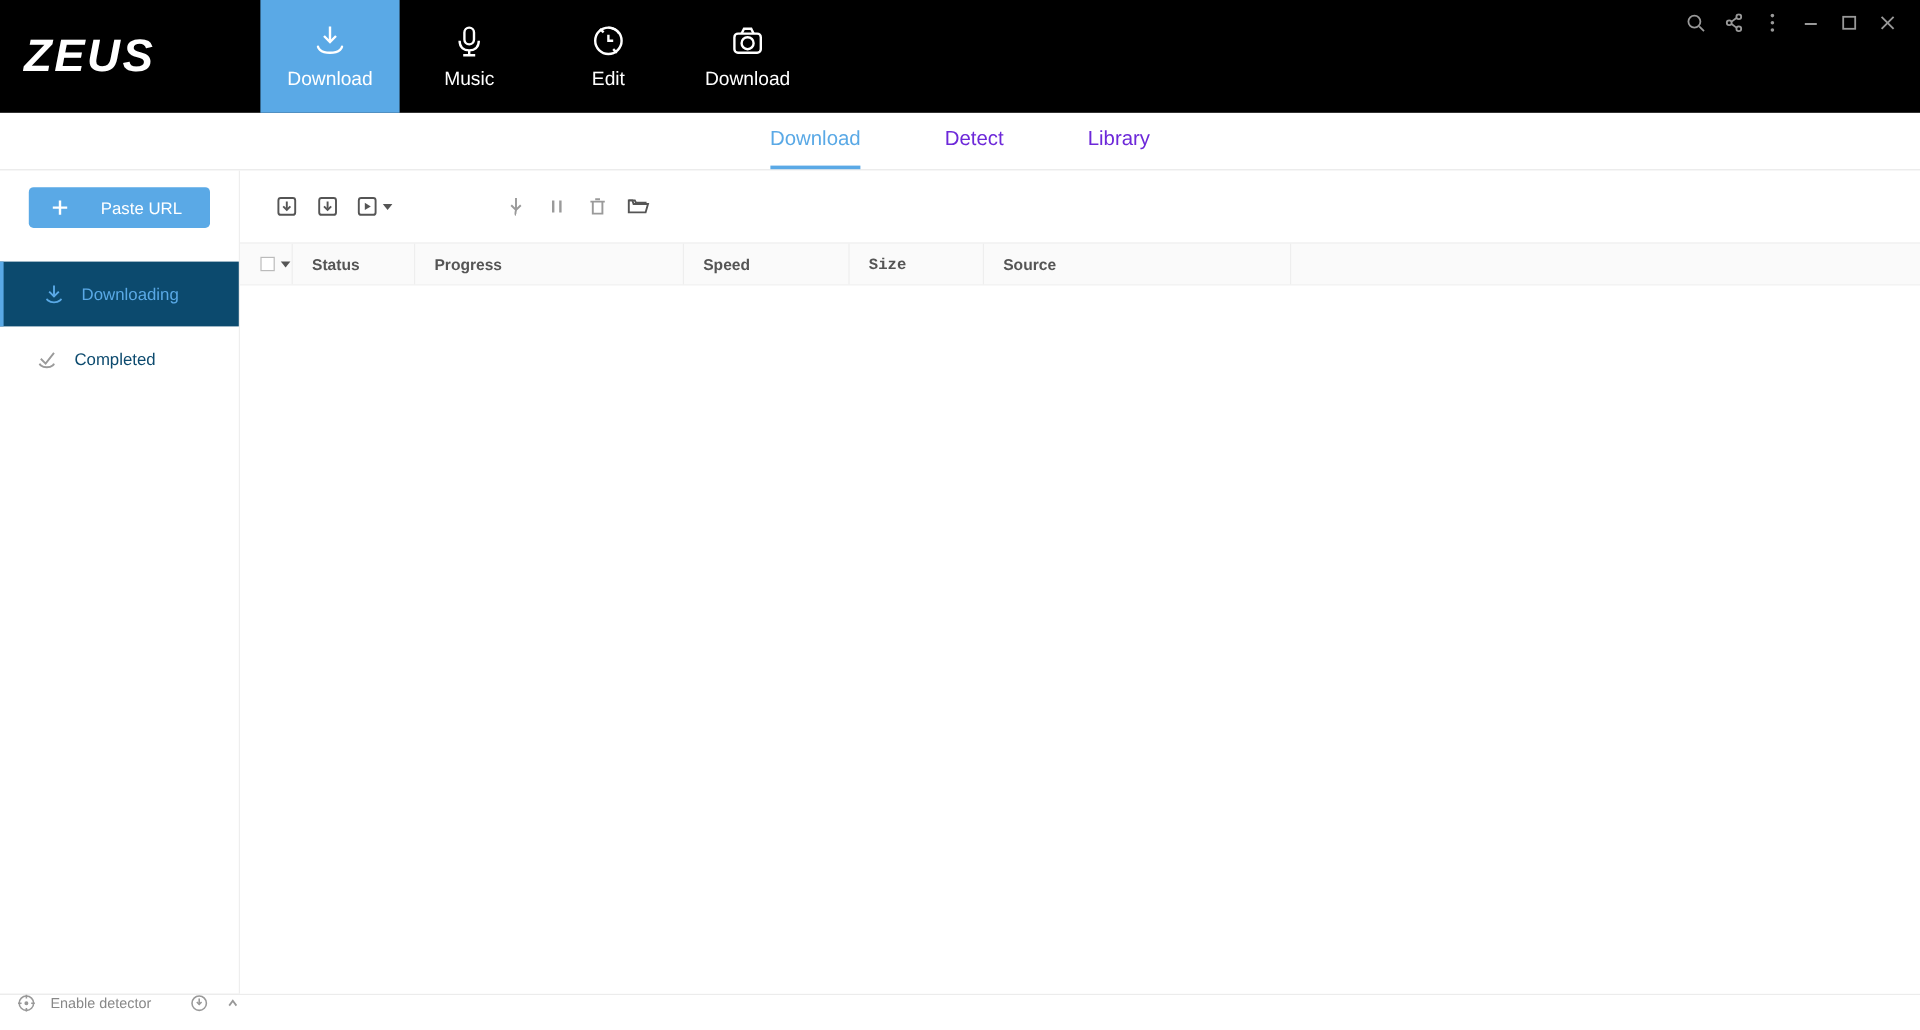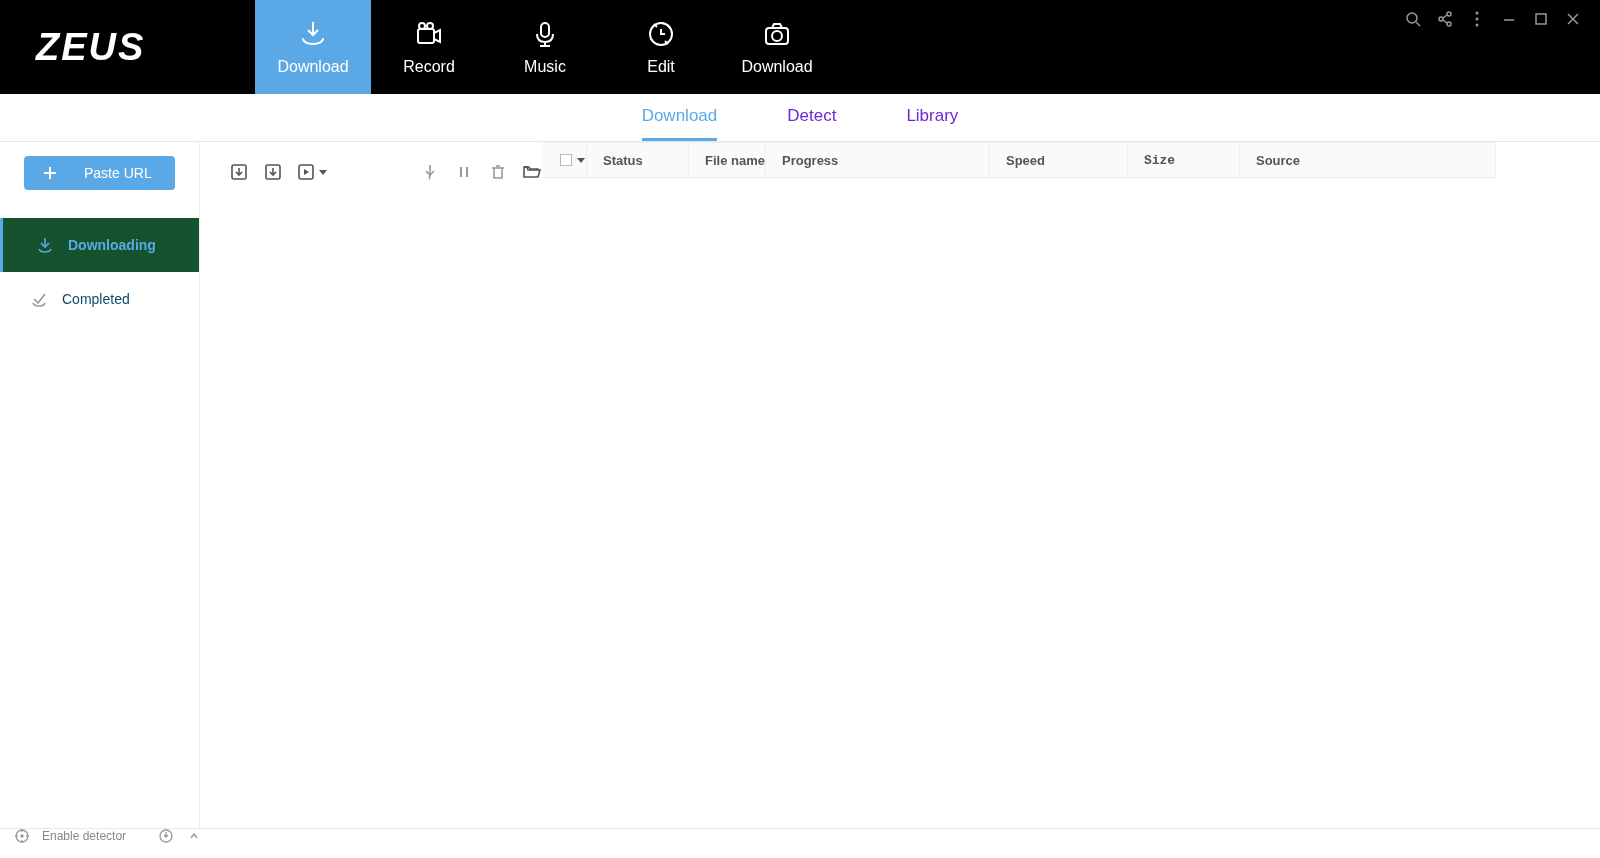--- a/index.html
+++ b/index.html
@@ -1,20 +1,20 @@
 <!DOCTYPE html>
 <html><head>
 <meta charset="utf-8">
 <style>
 * { box-sizing: border-box; margin: 0; padding: 0; }
 html, body { width: 1600px; height: 858px; font-family: -apple-system, BlinkMacSystemFont, "Segoe UI", Arial, sans-serif; background: #fff; overflow: hidden; }
 
 
 .topbar { background: #000; height: 94px; display: flex; align-items: stretch; color: #fff; }
-.logo { width: 255px; display: flex; align-items: center; padding-left: 36px; }
+.logo { width: 217px; display: flex; align-items: center; padding-left: 20px; }
 .logo-text { font-size: 38px; font-weight: 900; letter-spacing: 2px; font-style: italic; }
 
 .nav-tabs { display: flex; }
 .nav-tab { width: 116px; display: flex; flex-direction: column; align-items: center; justify-content: center; gap: 8px; cursor: pointer; }
 .nav-tab.active { background: #5aa9e6; }
 .nav-tab .icon-wrap { width: 32px; height: 32px; display: flex; align-items: center; justify-content: center; }
 .nav-tab .label { font-size: 16px; }
 
 .window-controls { margin-left: auto; display: flex; align-items: flex-start; gap: 14px; padding: 10px 18px 0 0; color: #888; }
 .window-controls .wc { width: 18px; height: 18px; display: flex; align-items: center; justify-content: center; cursor: pointer; }
@@ -23,24 +23,24 @@
 .subtabs { height: 48px; display: flex; align-items: center; justify-content: center; gap: 70px; border-bottom: 1px solid #e8e8e8; }
 .subtab { font-size: 17px; color: #6d28d9; height: 100%; display: flex; align-items: center; border-bottom: 3px solid transparent; cursor: pointer; }
 .subtab.active { color: #5aa9e6; border-bottom-color: #5aa9e6; }
 
 
 .main { display: flex; height: calc(858px - 94px - 48px - 30px); }
 .sidebar { width: 200px; border-right: 1px solid #eee; padding-top: 14px; }
 .paste-btn { margin: 0 24px; height: 34px; background: #5aa9e6; border-radius: 4px; display: flex; align-items: center; color: #fff; cursor: pointer; gap: 26px; padding-left: 18px; font-size: 14px; }
 .side-list { margin-top: 28px; }
 .side-item { height: 54px; display: flex; align-items: center; gap: 14px; padding-left: 30px; color: #0c4a6e; font-size: 14px; cursor: pointer; }
-.side-item.active { background: #14532d; color: #5aa9e6; border-left: 3px solid #5aa9e6; padding-left: 33px; font-weight: bold; }
+.side-item.active { background: #0c4a6e; color: #5aa9e6; border-left: 3px solid #5aa9e6; padding-left: 33px; }
 .side-item .side-icon { width: 18px; height: 18px; display: flex; align-items: center; justify-content: center; }
 
-.content { flex: 1; display: flex; flex-direction: row; }
+.content { flex: 1; display: flex; flex-direction: column; }
 .toolbar { height: 60px; display: flex; align-items: center; gap: 16px; padding-left: 28px; }
 .tb-group { display: flex; gap: 12px; }
 .tb-btn { width: 22px; height: 22px; display: flex; align-items: center; justify-content: center; color: #6a6a6a; cursor: pointer; }
 .tb-gap { width: 60px; }
 
 .table-head { height: 36px; background: #fafafa; border-top: 1px solid #eee; border-bottom: 1px solid #eee; display: flex; align-items: center; font-size: 13px; color: #555; font-weight: 600; }
 .table-head .col { border-right: 1px solid #eee; height: 100%; display: flex; align-items: center; padding-left: 16px; }
 .col-check { width: 44px; justify-content: center; padding-left: 0; gap: 2px; }
 .col-status { width: 102px; }
 .col-file { flex: 1; }
@@ -73,31 +73,20 @@
             <path d="M15 3 L15 15"></path>
             <path d="M10 11 L15 16 L20 11"></path>
             <path d="M5 20 C5 20 6 25 15 25 C24 25 25 20 25 20" stroke-linecap="round"></path>
           </svg>
       </span>
       <span class="label">Download</span>
     </div>
     <div class="nav-tab">
       <span class="icon-wrap">
         <svg width="30" height="30" viewBox="0 0 30 30" fill="none" stroke="#fff" stroke-width="2">
-            <rect x="4" y="10" width="16" height="14" rx="2"></rect>
-            <path d="M20 14 L26 11 L26 23 L20 20"></path>
-            <circle cx="8" cy="7" r="3"></circle>
-            <circle cx="16" cy="7" r="3"></circle>
-          </svg>
-      </span>
-      <span class="label">Record</span>
-    </div>
-    <div class="nav-tab">
-      <span class="icon-wrap">
-        <svg width="30" height="30" viewBox="0 0 30 30" fill="none" stroke="#fff" stroke-width="2">
             <rect x="11" y="4" width="8" height="14" rx="4"></rect>
             <path d="M7 15 C7 21 11 23 15 23 C19 23 23 21 23 15"></path>
             <path d="M15 23 L15 27"></path>
             <path d="M10 27 L20 27"></path>
           </svg>
       </span>
       <span class="label">Music</span>
     </div>
     <div class="nav-tab">
       <span class="icon-wrap">
@@ -266,23 +255,20 @@
       </div>
     </div>
 
     <div class="table-head">
       <div class="col col-check">
         <span class="checkbox"></span>
         <span class="caret-down" style="margin-left:3px;"></span>
       </div>
       <div class="col col-status">
           <span>Status</span>
-        </div>
-      <div class="col col-file">
-          <span>File name</span>
         </div>
       <div class="col col-progress">
           <span>Progress</span>
         </div>
       <div class="col col-speed">
           <span>Speed</span>
         </div>
       <div class="col col-size">
           <span>Size</span>
         </div>

